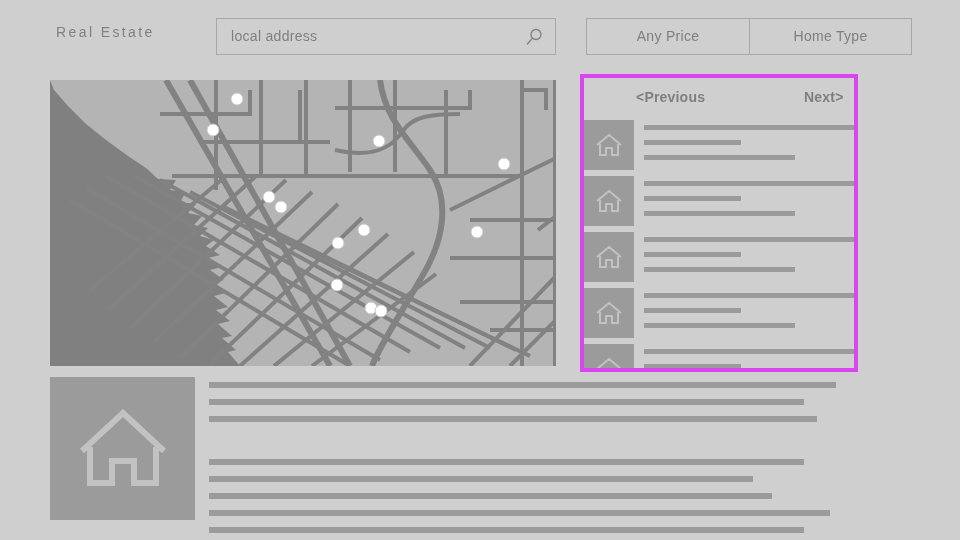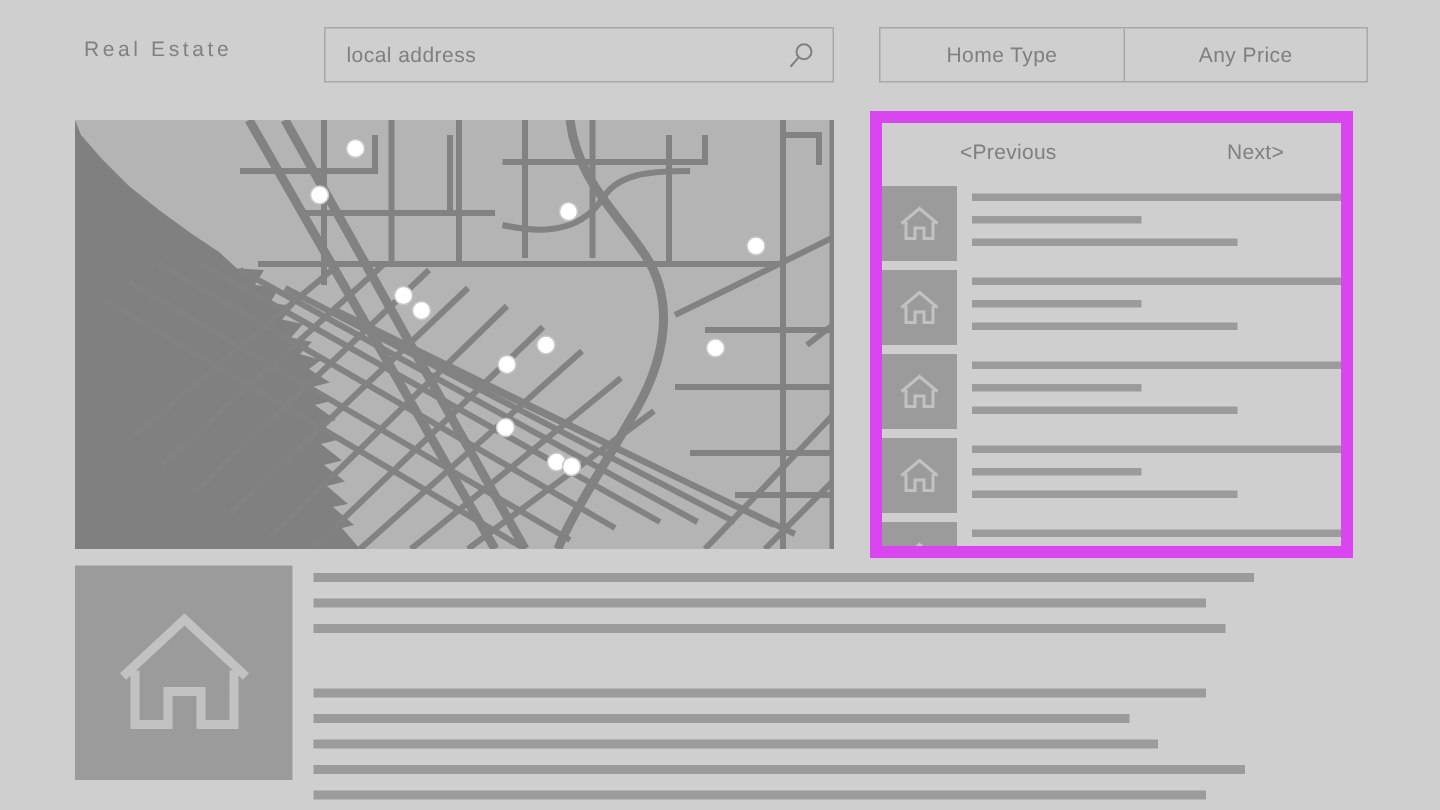--- a/index.html
+++ b/index.html
@@ -44,33 +44,33 @@
   .map {
     position: absolute; left: 50px; top: 80px;
     width: 506px; height: 286px;
     background: #b4b4b4; overflow: hidden;
   }
   .map svg { display: block; width: 506px; height: 286px; }
 
   
   .panel {
     position: absolute; left: 580px; top: 74px;
-    width: 322px; height: 298px;
-    border: 8px solid #d946ef;
-    background: #cfcfcf; overflow: hidden;
+    width: 278px; height: 298px;
+    border: 4px solid #d946ef;
+    background: #cfcfcf; overflow: hidden; font-weight: bold;
   }
   .pager {
     position: relative; height: 42px;
   }
   .pager-link {
     position: absolute; top: 11px;
     font-size: 14px; color: #7f7f7f; letter-spacing: .2px;
   }
   .pager-prev { left: 52px; }
-  .pager-next { left: 230px; }
+  .pager-next { left: 220px; }
   .listing-rows { position: relative; }
   .listing-row {
     display: flex; align-items: flex-start;
     height: 50px; margin-bottom: 6px;
   }
   .thumb {
     width: 50px; height: 50px; background: #9b9b9b;
     flex: 0 0 50px; position: relative;
   }
   .thumb svg { position: absolute; left: 11px; top: 13px; }
@@ -98,22 +98,22 @@
     <div class="search-input">local address</div>
     <span class="search-icon">
       <svg viewBox="0 0 18 18" width="18" height="18">
         <circle cx="11" cy="6.5" r="5" fill="none" stroke="#7f7f7f" stroke-width="1.3"></circle>
         <line x1="7.3" y1="10.4" x2="2" y2="16.5" stroke="#7f7f7f" stroke-width="1.3"></line>
       </svg>
     </span>
   </div>
 
   <div class="filters">
+    <div class="filter-btn">Any Price</div>
     <div class="filter-btn">Home Type</div>
-    <div class="filter-btn">Any Price</div>
   </div>
 
   <div class="map">
     <svg viewBox="0 0 506 286">
       <rect x="0" y="0" width="506" height="286" fill="#b4b4b4"></rect>
 
       <path d="M0,0 L0,286 L190,286 L178,272 L186,270 L172,258 L182,256 L168,244
                L180,241 L166,230 L178,227 L164,216 L176,213 L162,203 L174,200
                L160,190 L172,187 L158,178 L170,175 L156,166 L164,160 L150,156
                L158,148 L144,145 L152,136 L138,133 L146,124 L130,122 L136,112

